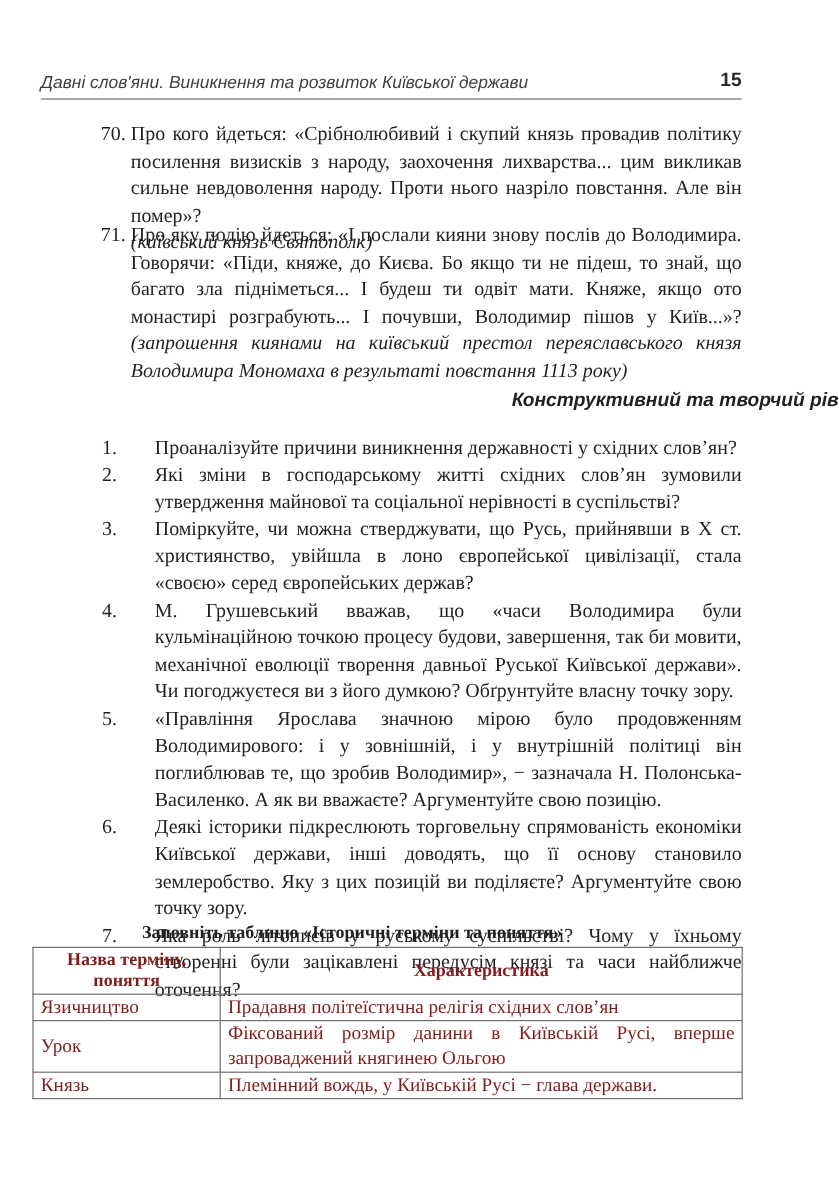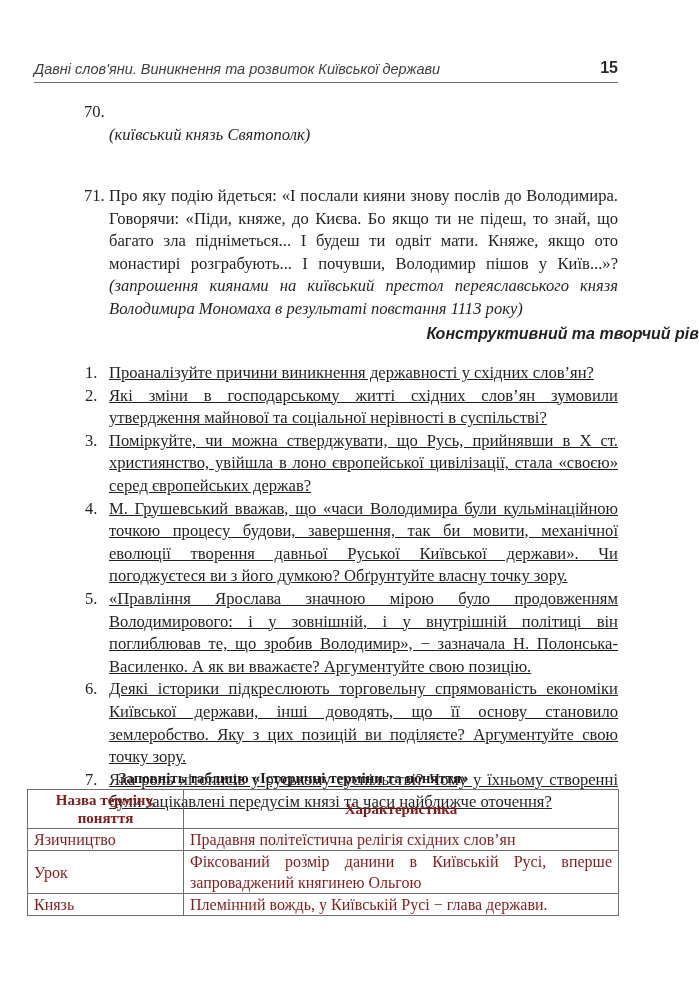--- a/index.html
+++ b/index.html
@@ -18,21 +18,21 @@
   .q .txt { margin-left: 25px; text-align: justify; }
   .ans { font-style: italic; }
 
   .section-title {
     position: absolute; left: 0; width: 699px; top: 325px; text-align: right;
     font-family: "Liberation Sans", sans-serif; font-weight: bold; font-style: italic; font-size: 16px; color: #231f20; padding-left: 32px;
   }
   .list { position: absolute; left: 85px; top: 362px; width: 533px; }
   .li { position: relative; }
   .li .num { position: absolute; left: 0; top: 0; }
-  .li .txt { margin-left: 24px; text-align: justify; text-decoration: underline; }
+  .li .txt { margin-left: 44px; text-align: justify; }
 
   .table-caption {
     position: absolute; left: 0; width: 587px; top: 770px; text-align: center;
     font-family: "Liberation Serif", serif; font-weight: bold; font-size: 15px; color: #231f20;
   }
   table.terms {
     position: absolute; left: 27px; top: 789px; width: 592px; border-collapse: collapse;
     font-family: "Liberation Serif", serif; font-size: 16px; color: #7f1d1d;
   }
   table.terms th, table.terms td { border: 1px solid #6f6f6f; padding: 0 6px; vertical-align: middle; }
@@ -44,20 +44,21 @@
 <body>
 
 <div class="header">
   <span class="title">Давні слов'яни. Виникнення та розвиток Київської держави</span>
   <span class="pagenum">15</span>
 </div>
 
 <div class="q body-text" style="top: 101px;">
   <span class="num">70.</span>
   <div class="txt">
+    <span>Про кого йдеться: «Срібнолюбивий і скупий князь провадив політику посилення визисків з народу, заохочення лихварства... цим викликав сильне невдоволення народу. Проти нього назріло повстання. Але він помер»?</span>
     <br>
     <span class="ans">(київський князь Святополк)</span>
   </div>
 </div>
 
 <div class="q body-text" style="top: 185px;">
   <span class="num">71.</span>
   <div class="txt">
     <span>Про яку подію йдеться: «І послали кияни знову послів до Володимира. Говорячи: «Піди, княже, до Києва. Бо якщо ти не підеш, то знай, що багато зла підніметься... І будеш ти одвіт мати. Княже, якщо ото монастирі розграбують... І почувши, Володимир пішов у Київ...»?</span>
     <span class="ans">(запрошення киянами на київський престол переяславського князя Володимира Мономаха в результаті повстання 1113 року)</span>

